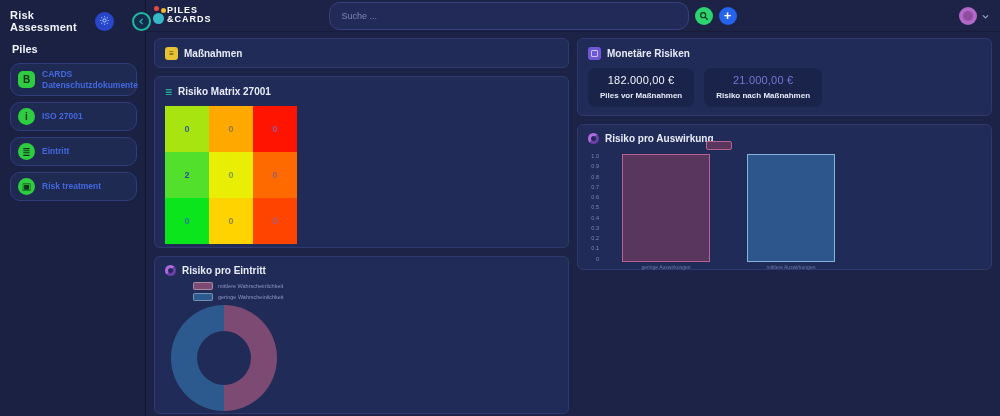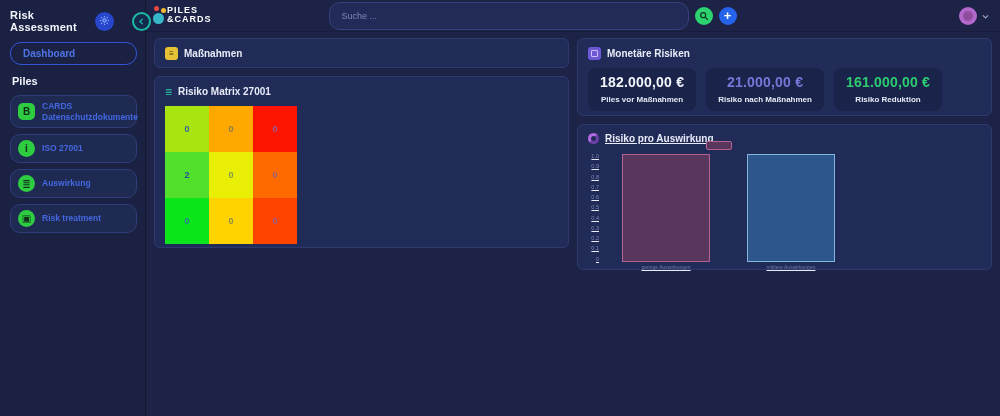--- a/index.html
+++ b/index.html
@@ -78,24 +78,24 @@
   .donut-legend { margin:0 0 2px 38px; display:flex; flex-direction:column; gap:3px; }
   .lg-row { display:flex; align-items:center; gap:5px; cursor:pointer; }
   .lg-sw { width:20px; height:8px; border-radius:2px; border:1px solid rgba(255,255,255,.35); }
   .lg-tx { font-size:5.5px; color:#8d96c2; }
   .donut { position:relative; width:106px; height:106px; border-radius:50%; margin:4px 0 0 16px; }
   .donut::after { content:""; position:absolute; inset:26px; border-radius:50%; background:#212b58; }
 
   .card-monetaer { height:78px; }
   .stats { display:flex; gap:10px; padding:2px 10px 10px; }
   .stat { background:#1a2349; border-radius:8px; padding:6px 12px 7px; text-align:center; }
-  .stat-val { font-size:14px; font-weight:bold; letter-spacing:.2px; }
+  .stat-val { font-size:11px; font-weight:normal; letter-spacing:.2px; }
   .stat-lab { font-size:8px; font-weight:bold; color:#e6eaf8; margin-top:5px; white-space:nowrap; }
 
-  .card-auswirkung { height:146px; position:relative;text-decoration:underline; }
+  .card-auswirkung { height:146px; position:relative; }
   .legend-chip { position:absolute; top:16px; left:128px; width:26px; height:9px;
     border-radius:2px; border:1px solid; cursor:pointer; }
   .chart { display:flex; margin:4px 8px 0 8px; }
   .yaxis { width:16px; height:108px; display:flex; flex-direction:column;
     justify-content:space-between; align-items:flex-end; padding-right:3px; }
   .ytick { font-size:5.5px; color:#7d87b8; line-height:1; }
   .plot { display:flex; flex-direction:column; }
   .bars { display:flex; align-items:flex-end; gap:37px; padding-left:20px; height:108px; }
   .bar { width:88px; border:1px solid; }
   .xlabels { display:flex; gap:37px; padding-left:20px; margin-top:2px; }
@@ -118,34 +118,33 @@
         </span>
       </div>
       <div class="round-btn collapse-btn">
         <span>
           <svg viewBox="0 0 24 24" width="9" height="9" fill="none" stroke="currentColor" stroke-width="3.5">
             <polyline points="15,5 8,12 15,19"></polyline>
           </svg>
         </span>
       </div>
     </div>
-    <button class="dash-btn">Dashboard</button>
     <div class="sb-section">Piles</div>
 
     <div class="sb-item">
       <span class="sb-ico" style="background:#2ecc40;">B</span>
       <span class="sb-label">CARDS Datenschutzdokumente</span>
     </div>
     <div class="sb-item">
       <span class="sb-ico circle" style="background:#2ecc40;">i</span>
       <span class="sb-label">ISO 27001</span>
     </div>
     <div class="sb-item">
       <span class="sb-ico circle" style="background:#2ecc40;">≣</span>
-      <span class="sb-label">Auswirkung</span>
+      <span class="sb-label">Eintritt</span>
     </div>
     <div class="sb-item">
       <span class="sb-ico circle" style="background:#2ecc40;">▣</span>
       <span class="sb-label">Risk treatment</span>
     </div>
   </aside>
 
   <div class="main">
     <div class="topbar">
       <div class="logo">
@@ -204,42 +203,55 @@
               <div class="mx-cell" style="background: rgb(254, 20, 0); color: rgb(143, 95, 154);">0</div>
               <div class="mx-cell" style="background: rgb(82, 224, 44); color: rgb(43, 77, 155);">2</div>
               <div class="mx-cell" style="background: rgb(232, 238, 4); color: rgb(127, 154, 85);">0</div>
               <div class="mx-cell" style="background: rgb(255, 106, 0); color: rgb(153, 95, 126);">0</div>
               <div class="mx-cell" style="background: rgb(10, 230, 27); color: rgb(43, 122, 155);">0</div>
               <div class="mx-cell" style="background: rgb(255, 211, 0); color: rgb(138, 138, 74);">0</div>
               <div class="mx-cell" style="background: rgb(255, 68, 0); color: rgb(154, 95, 138);">0</div>
             </div>
         </div>
 
+        <div class="card card-eintritt">
+          <div class="card-head">
+            <span class="ico-ring"></span>
+            <span class="card-title">Risiko pro Eintritt</span>
+          </div>
+          <div class="donut-legend">
+              <div class="lg-row">
+                <span class="lg-sw" style="background: rgb(124, 74, 115);"></span>
+                <span class="lg-tx">mittlere Wahrscheinlichkeit</span>
+              </div>
+              <div class="lg-row">
+                <span class="lg-sw" style="background: rgb(45, 90, 142);"></span>
+                <span class="lg-tx">geringe Wahrscheinlichkeit</span>
+              </div>
+            </div>
+          <div class="donut" style="background: conic-gradient(rgb(124, 74, 115) 0deg, rgb(124, 74, 115) 180deg, rgb(45, 90, 142) 180deg, rgb(45, 90, 142) 360deg);"></div>
+        </div>
       </div>
 
       <div class="col">
         <div class="card card-monetaer">
           <div class="card-head">
             <span class="mini-ico ico-purple">
                 <i></i>
               </span>
             <span class="card-title">Monetäre Risiken</span>
           </div>
           <div class="stats">
             <div class="stat">
               <div class="stat-val" style="color: rgb(242, 244, 251);">182.000,00 €</div>
               <div class="stat-lab">Piles vor Maßnahmen</div>
             </div>
             <div class="stat">
               <div class="stat-val" style="color: rgb(117, 120, 216);">21.000,00 €</div>
               <div class="stat-lab">Risiko nach Maßnahmen</div>
-            </div>
-            <div class="stat">
-              <div class="stat-val" style="color: rgb(46, 204, 113);">161.000,00 €</div>
-              <div class="stat-lab">Risiko Reduktion</div>
             </div>
           </div>
         </div>
 
         <div class="card card-auswirkung">
           <div class="card-head">
             <span class="ico-ring"></span>
             <span class="card-title">Risiko pro Auswirkung</span>
           </div>
           <div class="legend-chip" style="background: rgb(89, 54, 94); border-color: rgb(179, 99, 142);"></div>

